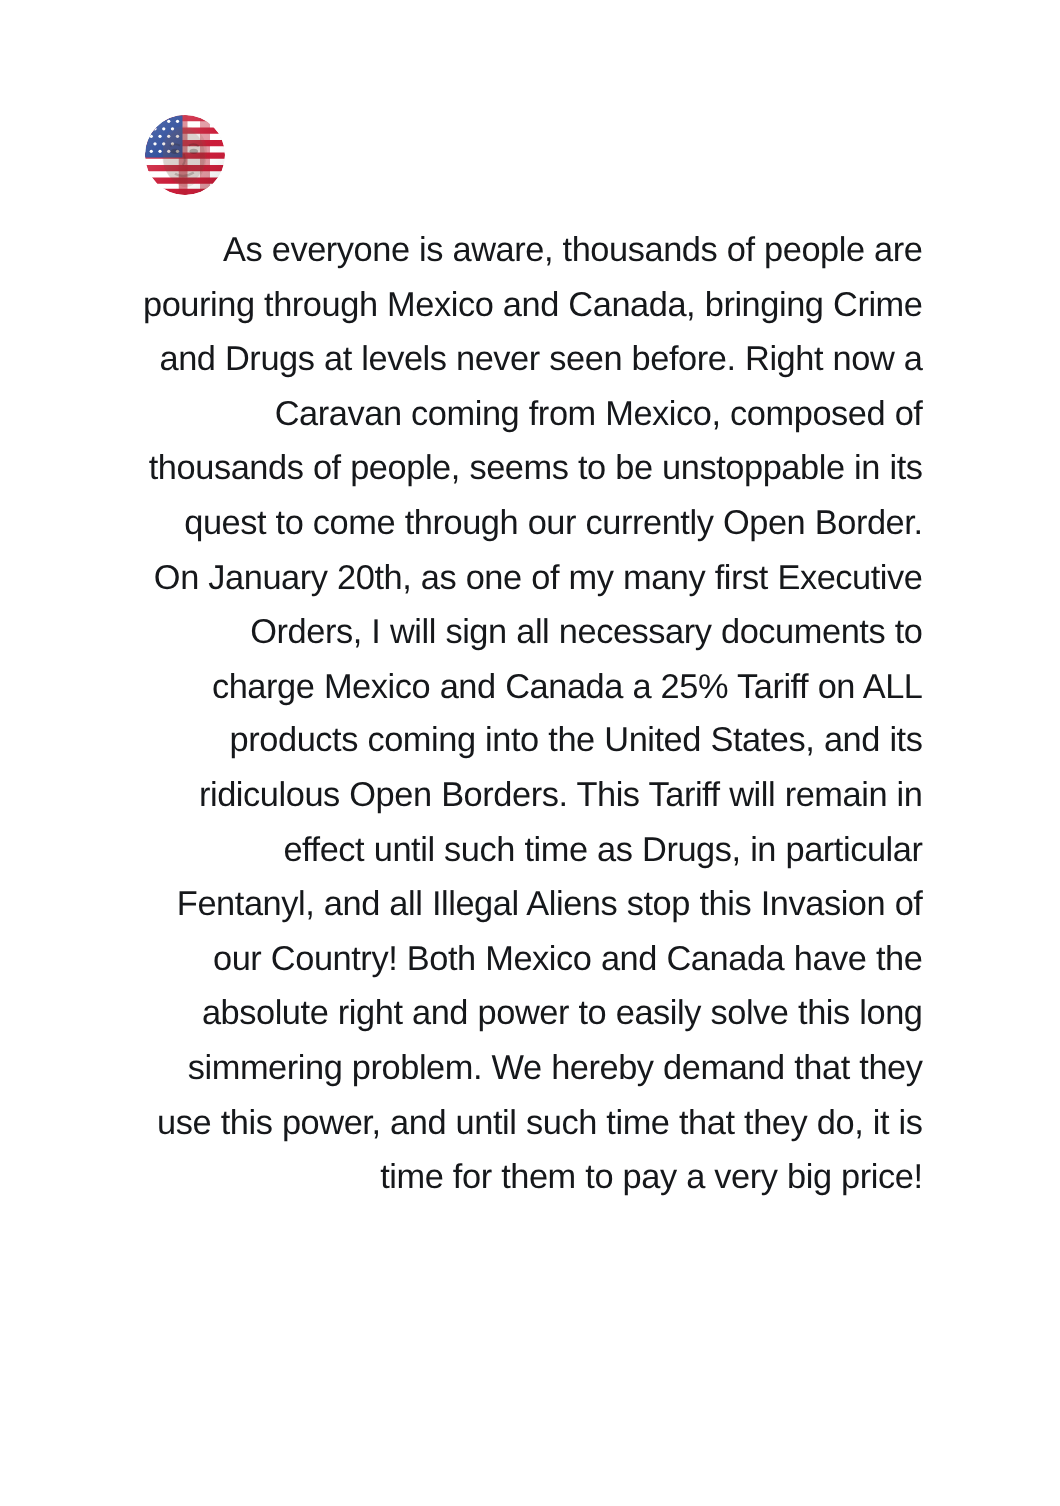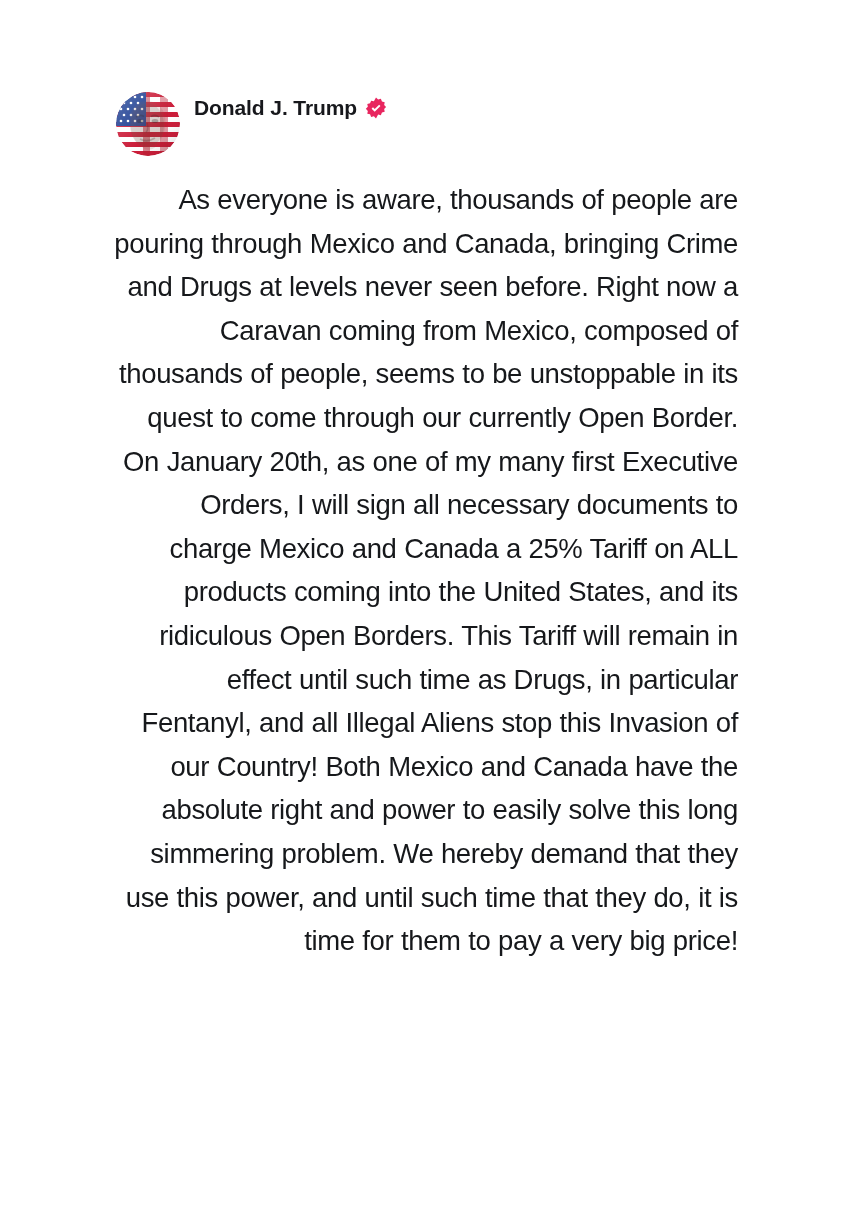--- a/index.html
+++ b/index.html
@@ -164,28 +164,19 @@
             <path d="M35 24.5 Q39 22 43 25" stroke="#23160f" stroke-width="1.6" fill="none" opacity="0.5"></path>
             <path d="M31 31 Q33 38 30 40" stroke="#3a2218" stroke-width="1.7" fill="none" opacity="0.45"></path>
             <path d="M24 47 Q31 51 39 46" stroke="#3a2218" stroke-width="2" fill="none" opacity="0.45"></path>
           </g>
           <rect x="0" y="0" width="64" height="64" fill="url(#faceShade)"></rect>
         </g>
       </svg>
     </div>
 
     <div class="identity">
-      <div class="name-row">
-        <span class="display-name">Donald J. Trump</span>
-        <span class="verified-badge">
-          <svg viewBox="0 0 24 24" xmlns="http://www.w3.org/2000/svg" aria-hidden="true">
-            <path fill="#e8265f" d="M12 0.6l2.3 2.1 3.0-0.7 1.2 2.9 3.0 0.7-0.6 3.0 2.1 2.3-2.1 2.3 0.6 3.0-3.0 0.7-1.2 2.9-3.0-0.7L12 23.4l-2.3-2.3-3.0 0.7-1.2-2.9-3.0-0.7 0.6-3.0L0.9 12.9l2.2-2.3-0.6-3.0 3.0-0.7 1.2-2.9 3.0 0.7z"></path>
-            <path fill="#ffffff" d="M10.6 16.2l-3.4-3.4 1.5-1.5 1.9 1.9 4.8-4.8 1.5 1.5z"></path>
-          </svg>
-        </span>
-      </div>
     </div>
 
   </div>
 
   <div class="post-body">As everyone is aware, thousands of people are pouring through Mexico and Canada, bringing Crime and Drugs at levels never seen before. Right now a Caravan coming from Mexico, composed of thousands of people, seems to be unstoppable in its quest to come through our currently Open Border. On January 20th, as one of my many first Executive Orders, I will sign all necessary documents to charge Mexico and Canada a 25% Tariff on ALL products coming into the United States, and its ridiculous Open Borders. This Tariff will remain in effect until such time as Drugs, in particular Fentanyl, and all Illegal Aliens stop this Invasion of our Country! Both Mexico and Canada have the absolute right and power to easily solve this long simmering problem. We hereby demand that they use this power, and until such time that they do, it is time for them to pay a very big price!</div>
 
 </div>
 
 </body></html>

